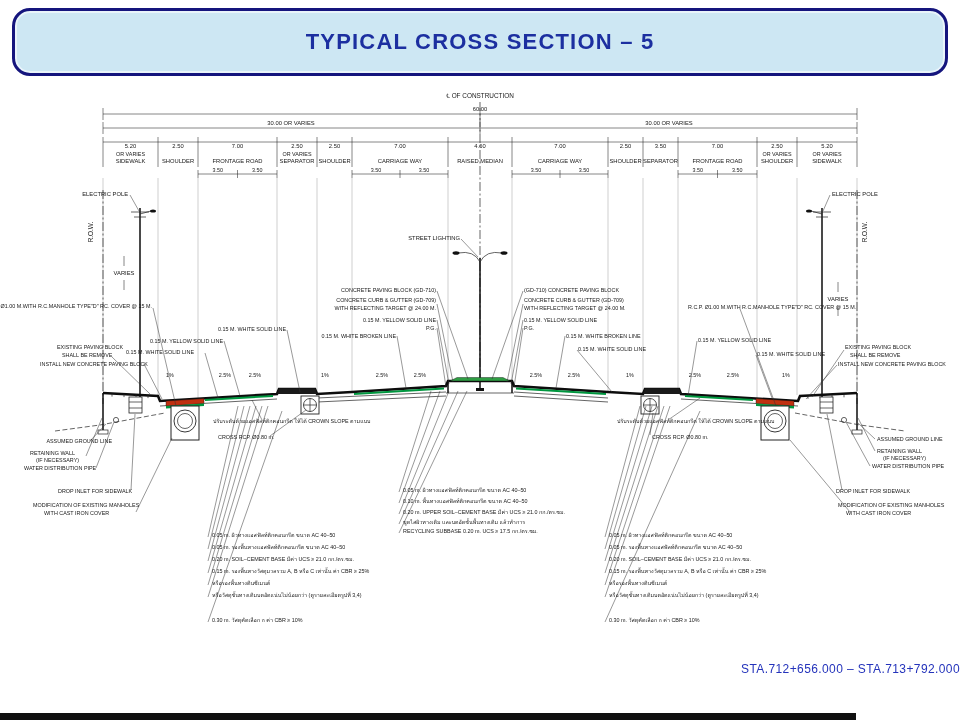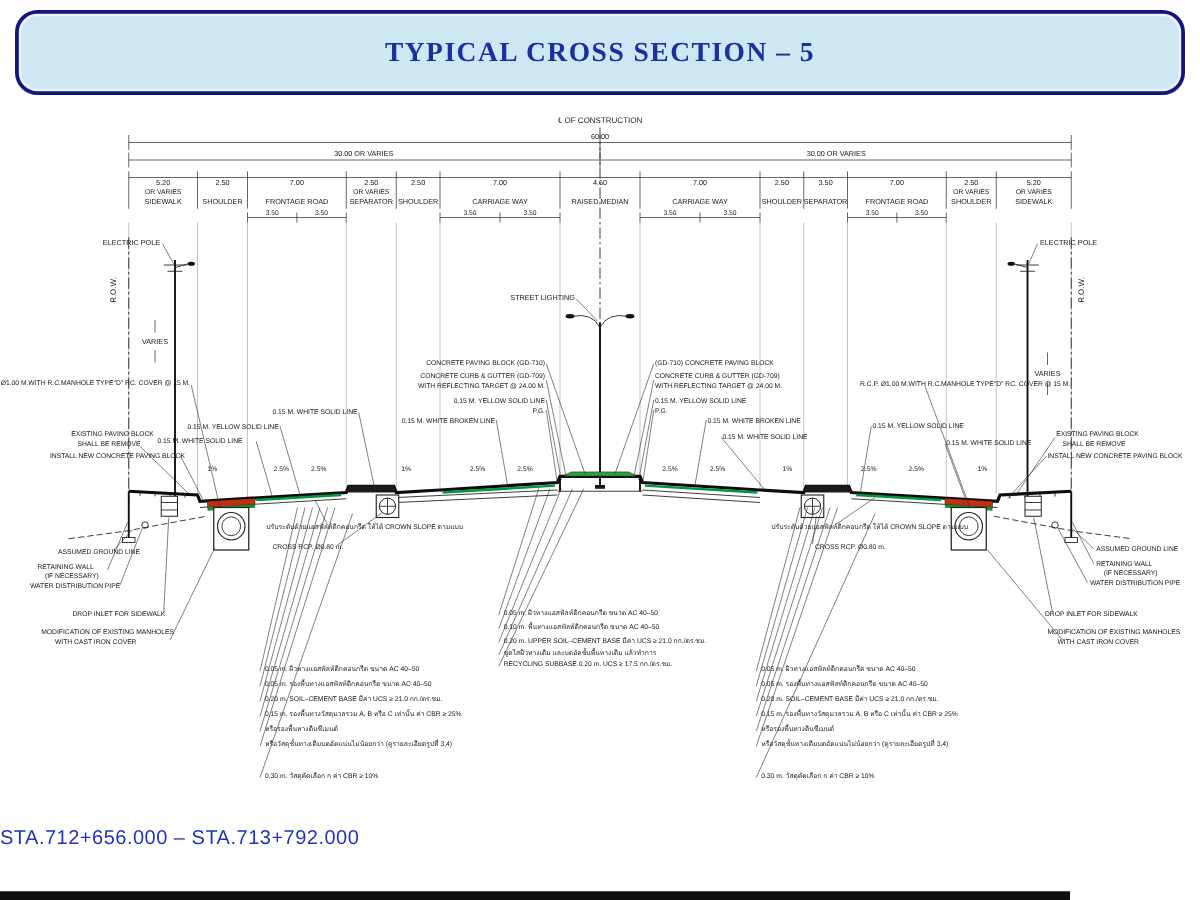--- a/index.html
+++ b/index.html
@@ -1,23 +1,23 @@
 <!DOCTYPE html>
 <html><head>
 <meta charset="utf-8">
 <style>
   html,body{margin:0;padding:0;}
   body{width:960px;height:720px;background:#ffffff;position:relative;overflow:hidden;
        font-family:"Liberation Sans",sans-serif;}
   .titlebar{position:absolute;left:12px;top:8px;width:930px;height:62px;
     background:#cde7f3;border:3px solid #15157d;border-radius:18px;
     box-shadow:inset 0 0 0 2px #e9f4fa;display:flex;align-items:center;justify-content:center;z-index:2;}
-  .titlebar h1{margin:0;font-size:22px;font-weight:bold;color:#1c2fa0;letter-spacing:1.2px;font-family:Liberation Serif, serif;}
-  .footer{position:absolute;left:0;top:662px;width:100%;text-align:left;
-    color:#2433bb;font-size:16px;letter-spacing:0.4px;z-index:2;}
+  .titlebar h1{margin:0;font-size:22px;font-weight:bold;color:#1c2fa0;letter-spacing:1.2px;}
+  .footer{position:absolute;left:0;top:662px;width:100%;text-align:right;
+    color:#2433bb;font-size:12px;letter-spacing:0.4px;z-index:2;}
   .bottombar{position:absolute;left:0;top:713px;width:856px;height:7px;background:#101010;z-index:2;}
   svg{position:absolute;left:0;top:0;z-index:1;}
   svg text{font-family:"Liberation Sans",sans-serif;fill:#181818;}
   .t5{font-size:5.8px;}
   .t55{font-size:5.4px;}
   .t6{font-size:6.4px;}
   .mid{text-anchor:middle;}
   .end{text-anchor:end;}
   .ln{stroke:#222;stroke-width:0.7;fill:none;}
   .hair{stroke:#777;stroke-width:0.35;fill:none;}

